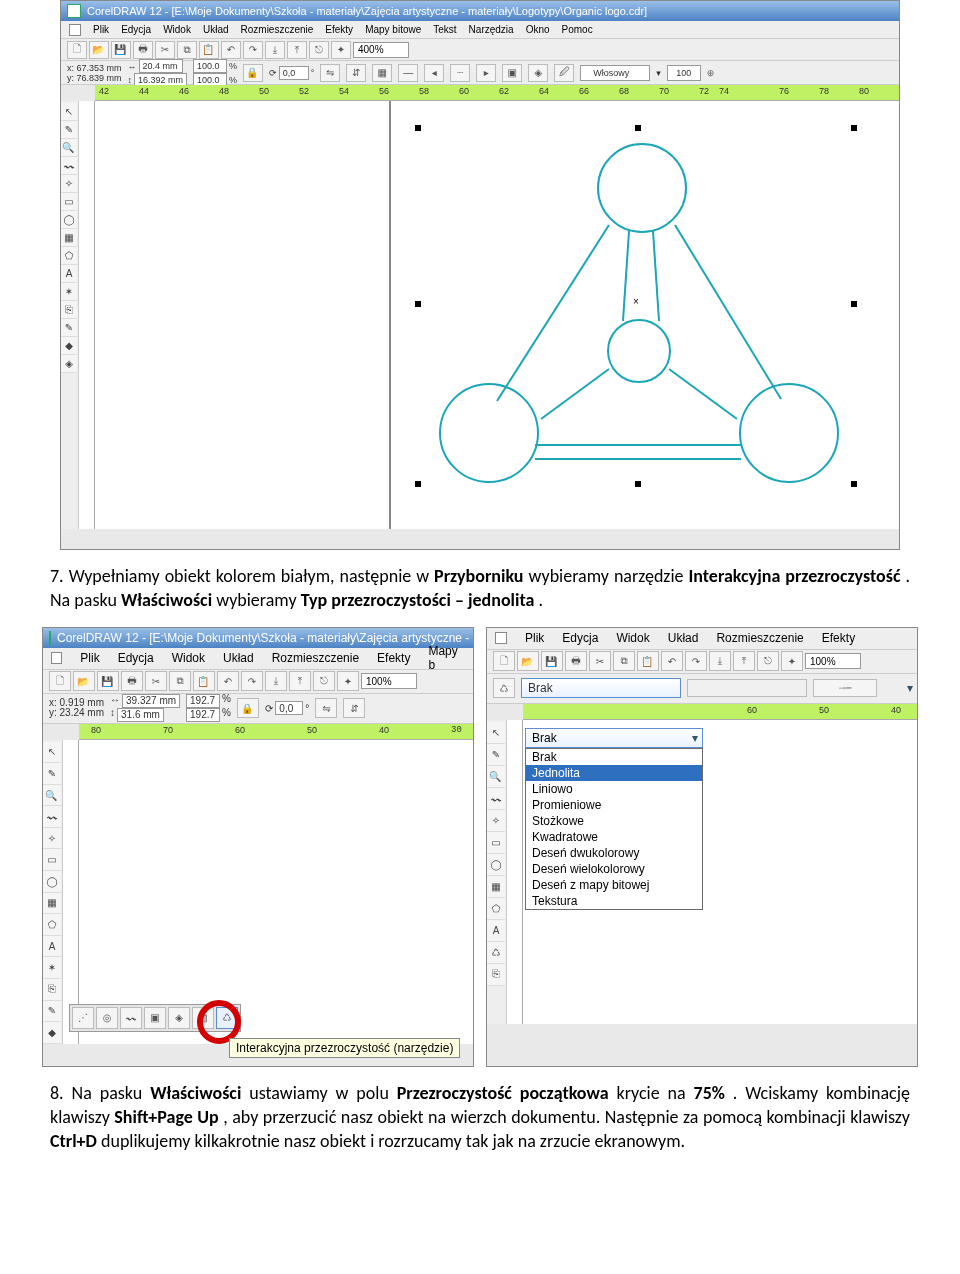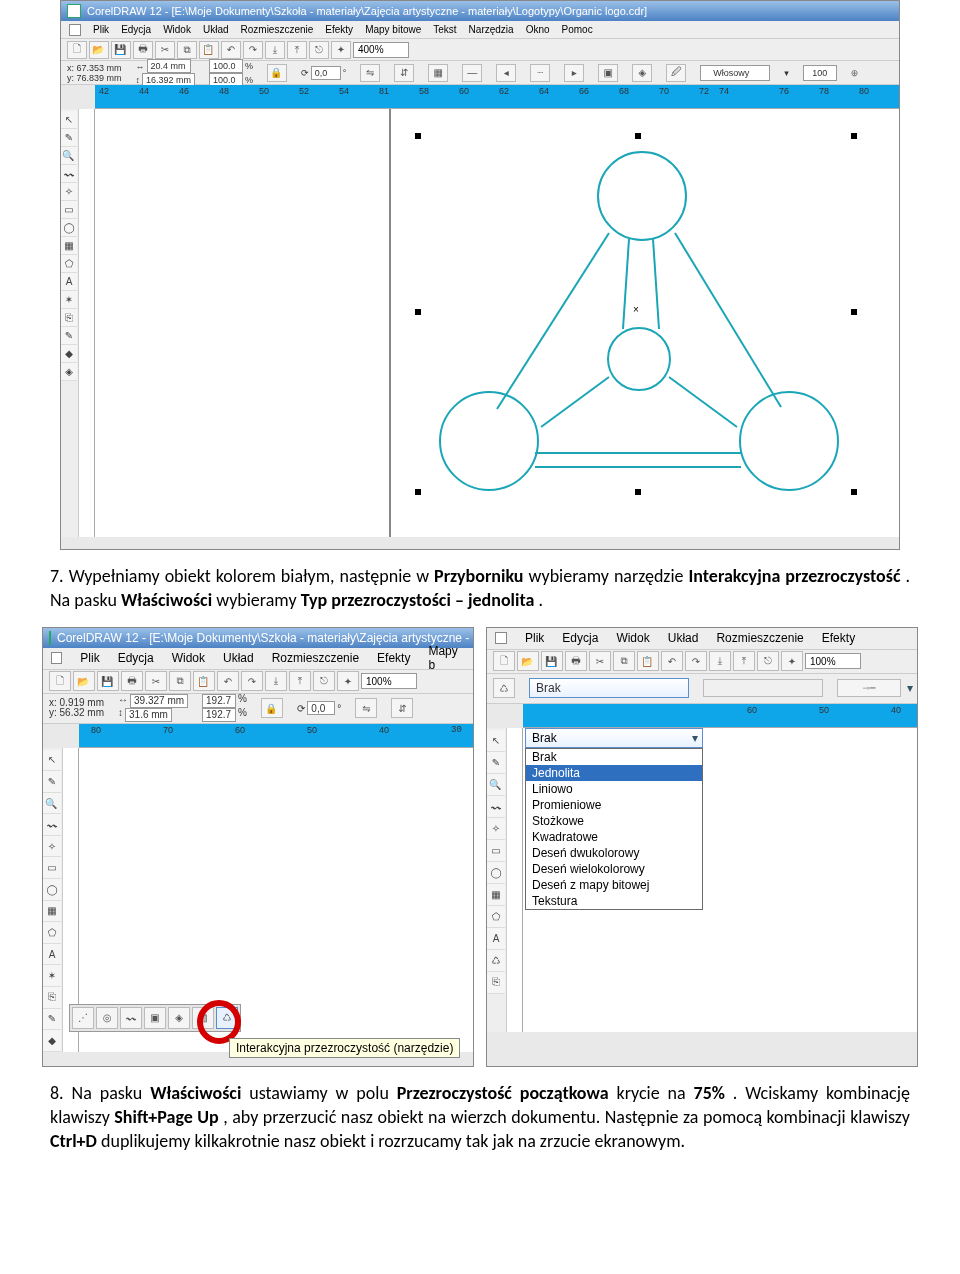--- a/index.html
+++ b/index.html
@@ -13,27 +13,27 @@
   .titlebar .icon-sq { width:14px; height:14px; background:#fff; border:1px solid #2a6; display:inline-block; }
   .titlebar-text { font-size: 11px; white-space: nowrap; }
   
   .menubar { background:#eee; height:18px; display:flex; align-items:center; gap:12px; padding:0 8px; border-bottom:1px solid #ccc; }
   .menubar span { cursor:default; }
   
   .toolbar { background:#eee; height:22px; display:flex; align-items:center; gap:2px; padding:2px 6px; border-bottom:1px solid #ccc; }
   .tbtn { width:20px; height:18px; border:1px solid #bbb; background:#f5f5f5; display:flex; align-items:center; justify-content:center; font-size:10px; color:#555; }
   .zoombox { width:56px; height:16px; border:1px solid #999; background:#fff; display:flex; align-items:center; padding:0 4px; }
   
-  .propbar { background:#eee; height:24px; display:flex; align-items:center; gap:14px; padding:2px 6px; border-bottom:1px solid #ccc; font-size:9px; color:#333; }
+  .propbar { background:#eee; height:24px; display:flex; align-items:center; gap:6px; padding:2px 6px; border-bottom:1px solid #ccc; font-size:9px; color:#333; }
   .stack { display:flex; flex-direction:column; line-height:10px; }
   .fld { border:1px solid #999; background:#fff; padding:0 3px; height:14px; display:flex; align-items:center; min-width:44px; }
   .outlinebox { width:70px; height:16px; border:1px solid #999; background:#fff; display:flex; align-items:center; padding:0 12px; }
   .tinybox { width:34px; height:16px; border:1px solid #999; background:#fff; display:flex; align-items:center; justify-content:center; }
   
-  .ruler-h { height:24px; background:#0ea5e9; border-bottom:1px solid #aaa; position:relative; margin-left:34px; overflow:hidden; }
+  .ruler-h { height:16px; background:#bef264; border-bottom:1px solid #aaa; position:relative; margin-left:34px; overflow:hidden; }
   .ruler-h span { position:absolute; top:1px; font-size:9px; color:#333; }
   
   .workrow { display:flex; height: calc(100% - 120px); }
   .lefttools { width:18px; background:#eee; border-right:1px solid #ccc; display:flex; flex-direction:column; padding-top:2px; gap:0px; }
   .lefttools .tbtn { width:16px; height:18px; border:none; border-bottom:1px solid #ddd; font-size:10px; color:#444; }
   .ruler-v { width:16px; background:#fff; border-right:1px solid #aaa; position:relative; }
   .canvas { flex:1; background:#fff; position:relative; overflow:hidden; }
   
   
   .page-edge { position:absolute; left:294px; top:0; width:2px; height:100%; background:#888; }
@@ -174,21 +174,21 @@
   </div>
 
   <div class="ruler-h">
     <span style="left:4px;">42</span>
     <span style="left:44px;">44</span>
     <span style="left:84px;">46</span>
     <span style="left:124px;">48</span>
     <span style="left:164px;">50</span>
     <span style="left:204px;">52</span>
     <span style="left:244px;">54</span>
-    <span style="left:284px;">81</span>
+    <span style="left:284px;">56</span>
     <span style="left:324px;">58</span>
     <span style="left:364px;">60</span>
     <span style="left:404px;">62</span>
     <span style="left:444px;">64</span>
     <span style="left:484px;">66</span>
     <span style="left:524px;">68</span>
     <span style="left:564px;">70</span>
     <span style="left:604px;">72</span>
     <span style="left:624px;">74</span>
     <span style="left:684px;">76</span>
@@ -293,21 +293,21 @@
       <div class="tbtn">⤒</div>
       <div class="tbtn">⎋</div>
       <div class="tbtn">✦</div>
       <div class="zoombox">
           <span>100%</span>
         </div>
     </div>
     <div class="propbar">
       <div class="stack">
         <span>x: 0.919 mm</span>
-        <span>y: 56.32 mm</span>
+        <span>y: 23.24 mm</span>
       </div>
       <div class="stack">
         <div style="display:flex;gap:2px;">
             <span>↔</span>
             <span class="fld">39.327 mm</span>
           </div>
         <div style="display:flex;gap:2px;">
             <span>↕</span>
             <span class="fld">31.6 mm</span>
           </div>

